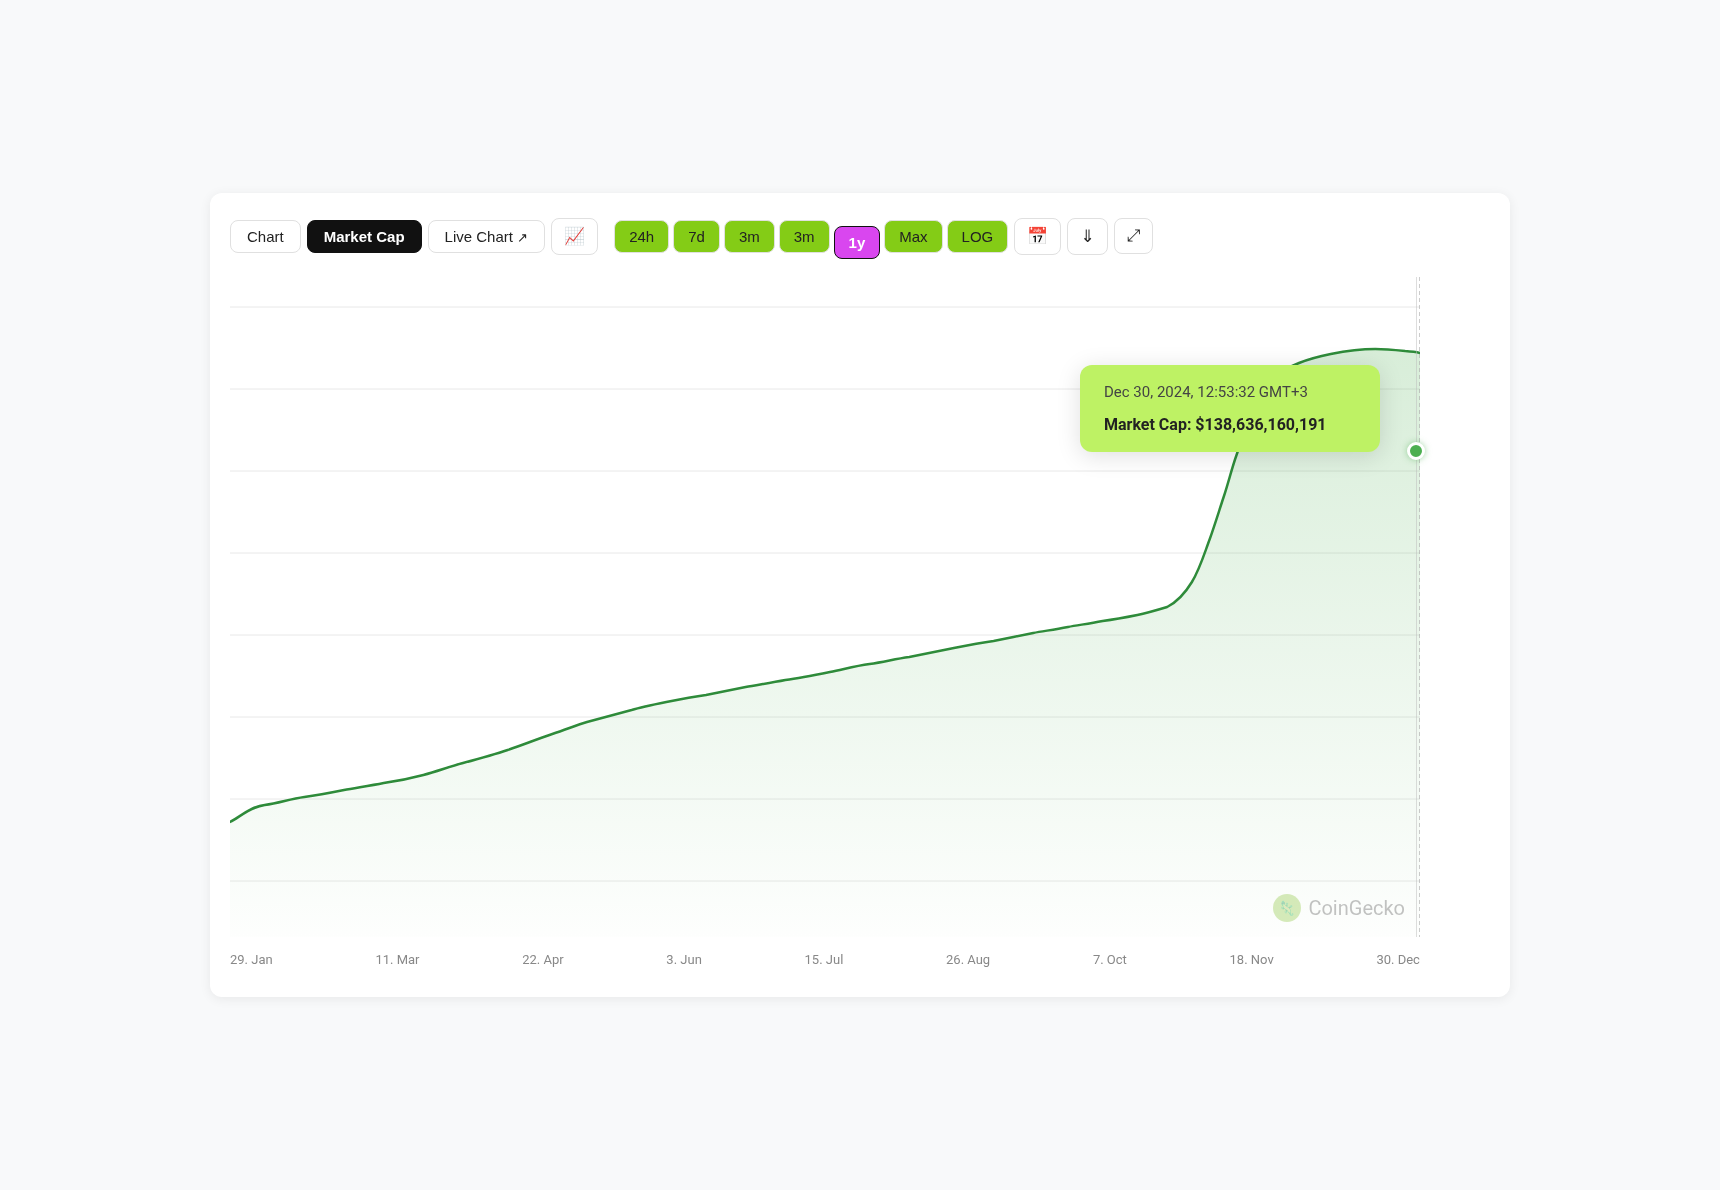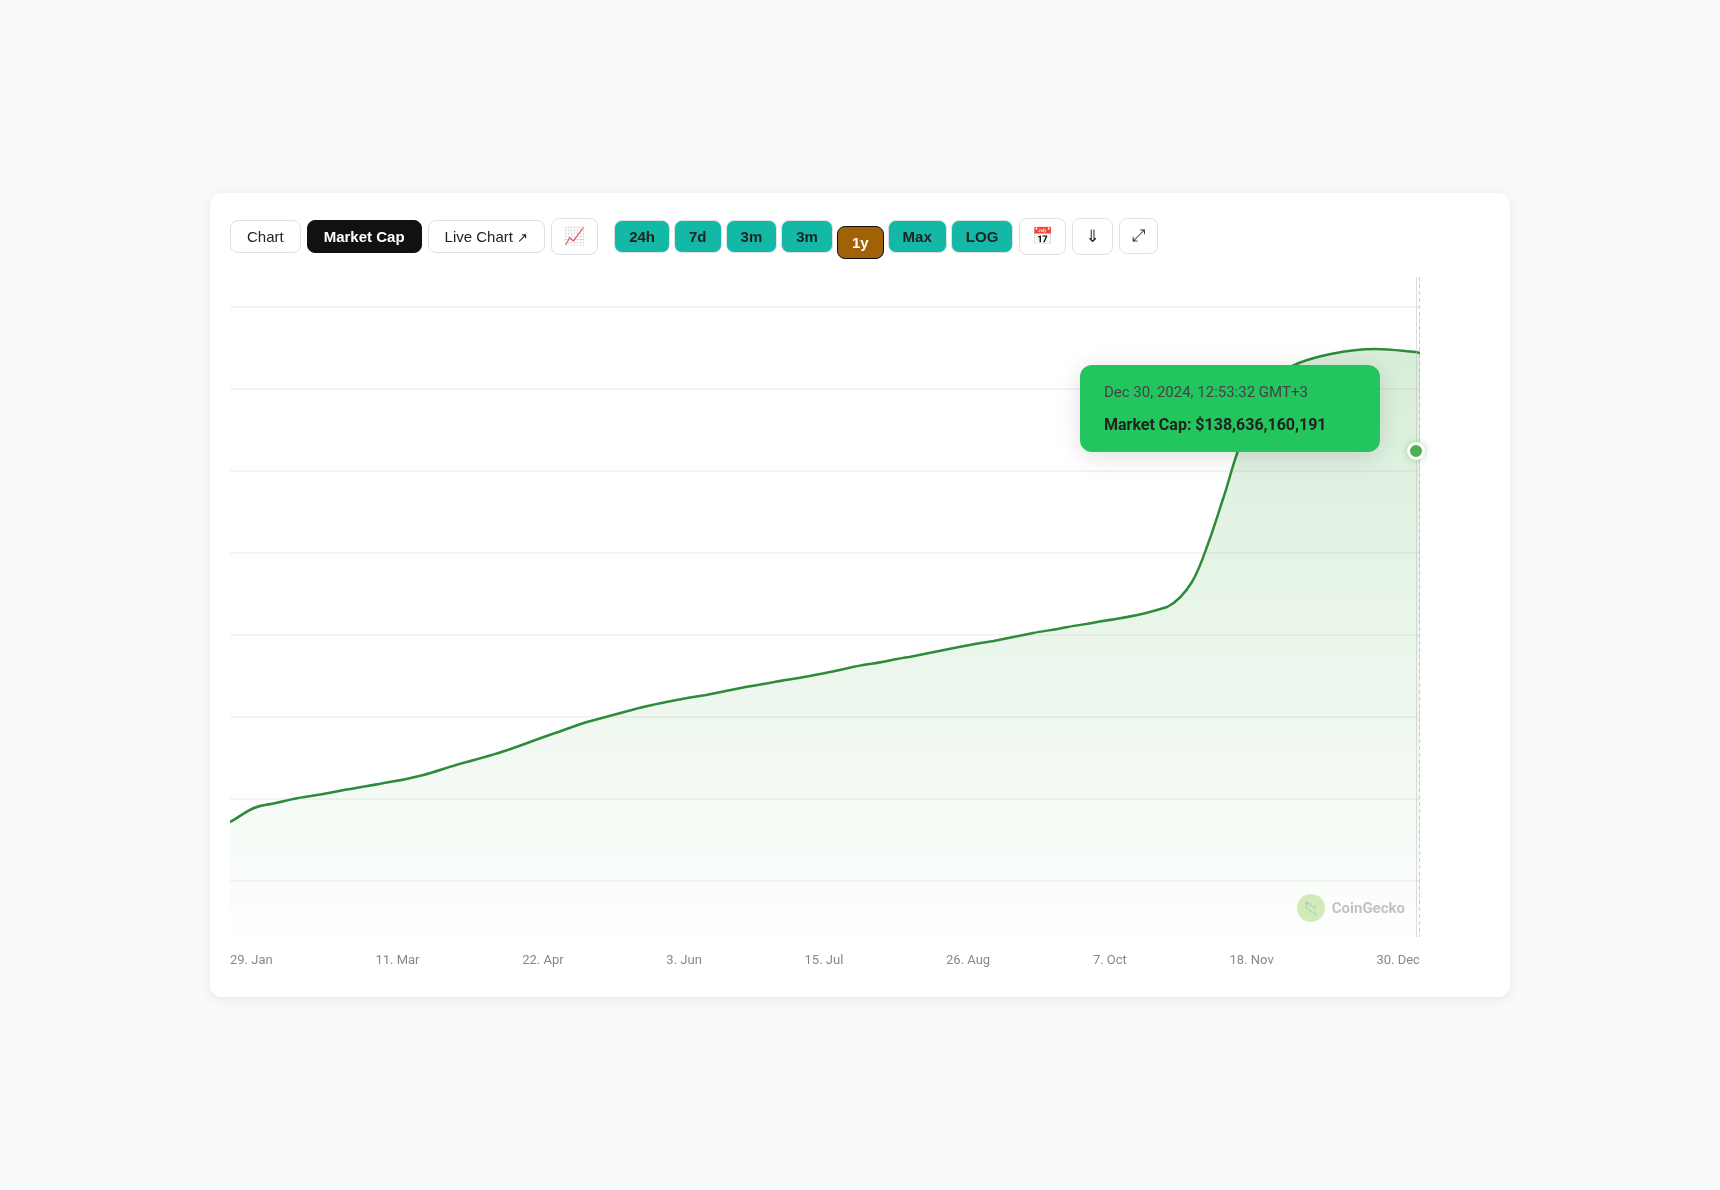--- a/index.html
+++ b/index.html
@@ -50,28 +50,28 @@
     .range-group {
       display: flex;
       align-items: center;
       gap: 4px;
       margin-left: 10px;
     }
     .range-btn {
       padding: 7px 14px;
       border-radius: 8px;
       border: 1.5px solid #e0e0e0;
-      background: #14b8a6;
+      background: #84cc16;
       font-size: 15px;
       cursor: pointer;
       color: #222;
-      font-weight: 700;
+      font-weight: 400;
     }
     .range-btn.active {
-      background: #a16207;
+      background: #d946ef;
       color: #fff;
       border-color: #111;
       font-weight: 700;
       margin-top: 13px;
     }
     .chart-area {
       position: relative;
       width: 100%;
       height: 700px;
     }
@@ -111,21 +111,21 @@
       padding: 0 0 2px 0;
     }
     .x-label {
       font-size: 13px;
       color: #888;
     }
     .tooltip-box {
       position: absolute;
       right: 110px;
       top: 88px;
-      background: #22c55e;
+      background: #bef264;
       border-radius: 12px;
       box-shadow: 0 4px 24px rgba(0,0,0,0.13);
       padding: 18px 24px 18px 24px;
       min-width: 300px;
       z-index: 10;
       margin-left: 39px;
     }
     .tooltip-date {
       font-size: 15px;
       color: #444;
@@ -163,23 +163,23 @@
       width: 28px;
       height: 28px;
       border-radius: 50%;
       background: #8dc63f;
       display: flex;
       align-items: center;
       justify-content: center;
       font-size: 14px;
     }
     .coingecko-text {
-      font-size: 15px;
+      font-size: 20px;
       color: #555;
-      font-weight: 700;
+      font-weight: 400;
     }
     .vertical-line {
       position: absolute;
       right: 73px;
       top: 0;
       bottom: 40px;
       width: 1.5px;
       background: #bbb;
       opacity: 0.5;
       z-index: 5;

